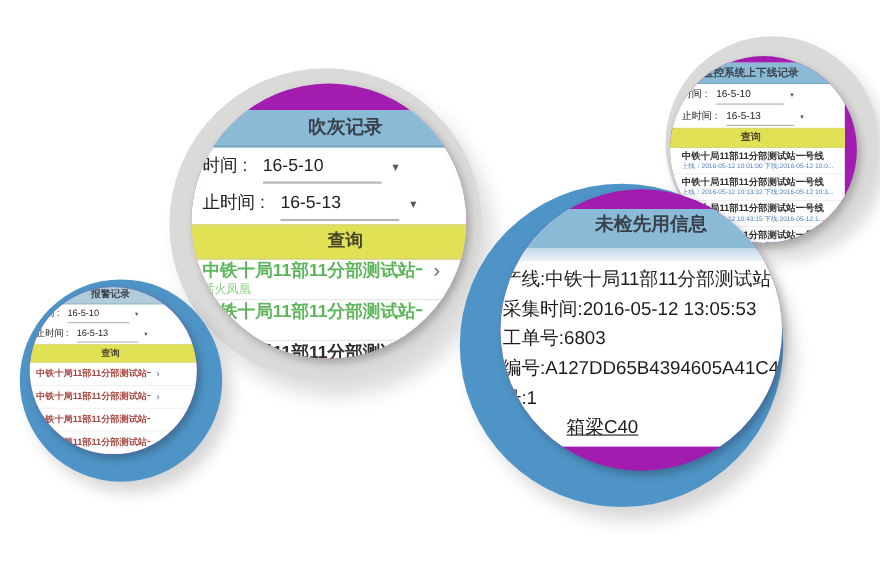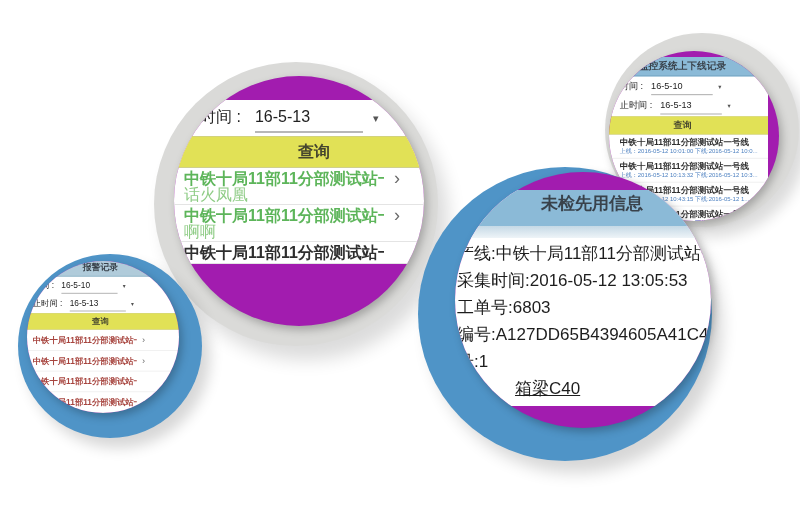--- a/index.html
+++ b/index.html
@@ -51,21 +51,21 @@
              font-size:16px;font-weight:bold;color:#45452e;
              border-top:1px solid #d2d27c;border-bottom:1px solid #cncnc;border-bottom:1px solid #cfcf8e;
              margin-top:2px;}
 
   .list .item{border-bottom:1px solid #e4e4e4;padding:1px 14px 1px 40px;}
   .item-main{display:flex;align-items:center;white-space:nowrap;overflow:hidden;}
   .item-text{font-size:16px;font-weight:bold;line-height:19px;max-width:200px;
              overflow:hidden;white-space:nowrap;}
   .chevron{margin-left:10px;color:#6a6a6a;font-size:18px;line-height:19px;font-weight:normal;}
   .chevron:empty{display:none;}
-  .item-sub{font-size:16px;line-height:12px;margin:1px 0 2px 0;white-space:nowrap;}
+  .item-sub{font-size:11px;line-height:12px;margin:1px 0 2px 0;white-space:nowrap;}
   .item-sub:empty{display:none;}
 
   .tone-green .item-text{color:#5db55a;}
   .tone-green .item-sub{color:#8fcc86;}
   .tone-dark .item-text{color:#2e2e2e;}
   .tone-maroon .item-text{color:#a7443e;}
 
   
   .b2 .list .item{padding:10px 14px 10px 40px;}
 
@@ -81,20 +81,24 @@
 </style>
 </head>
 <body>
 
 <div class="stage">
 
   <div class="bubble b1">
     <div class="ring"></div>
     <div class="viewport">
       <div class="screen">
+        <div class="titlebar">吹灰记录</div>
+        <div class="field-row">
+          <span class="flabel">时间 :</span><span class="fval">16-5-10</span><span class="caret">▾</span>
+        </div>
         <div class="field-row">
           <span class="flabel">止时间 :</span><span class="fval">16-5-13</span><span class="caret">▾</span>
         </div>
         <div class="query-btn">查询</div>
         <div class="list">
           <div class="item tone-green">
             <div class="item-main">
                 <span class="item-text">中铁十局11部11分部测试站一号线...</span>
                 <span class="chevron">›</span>
               </div>

